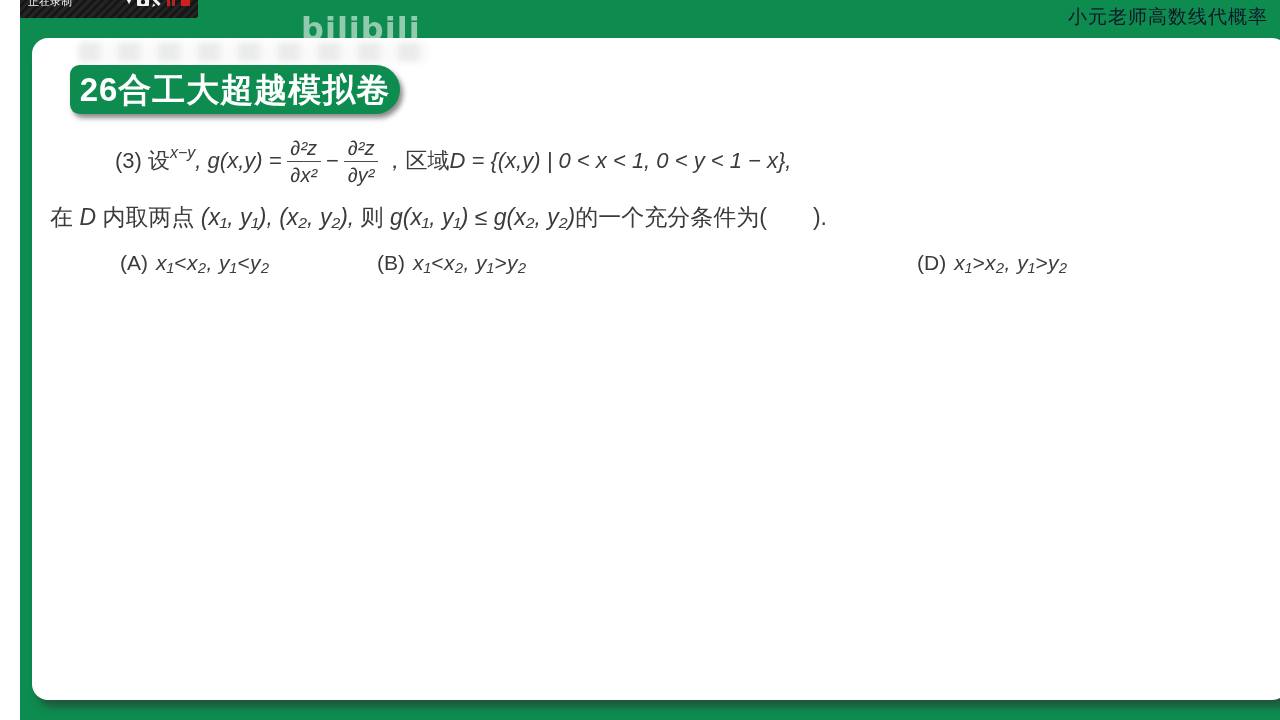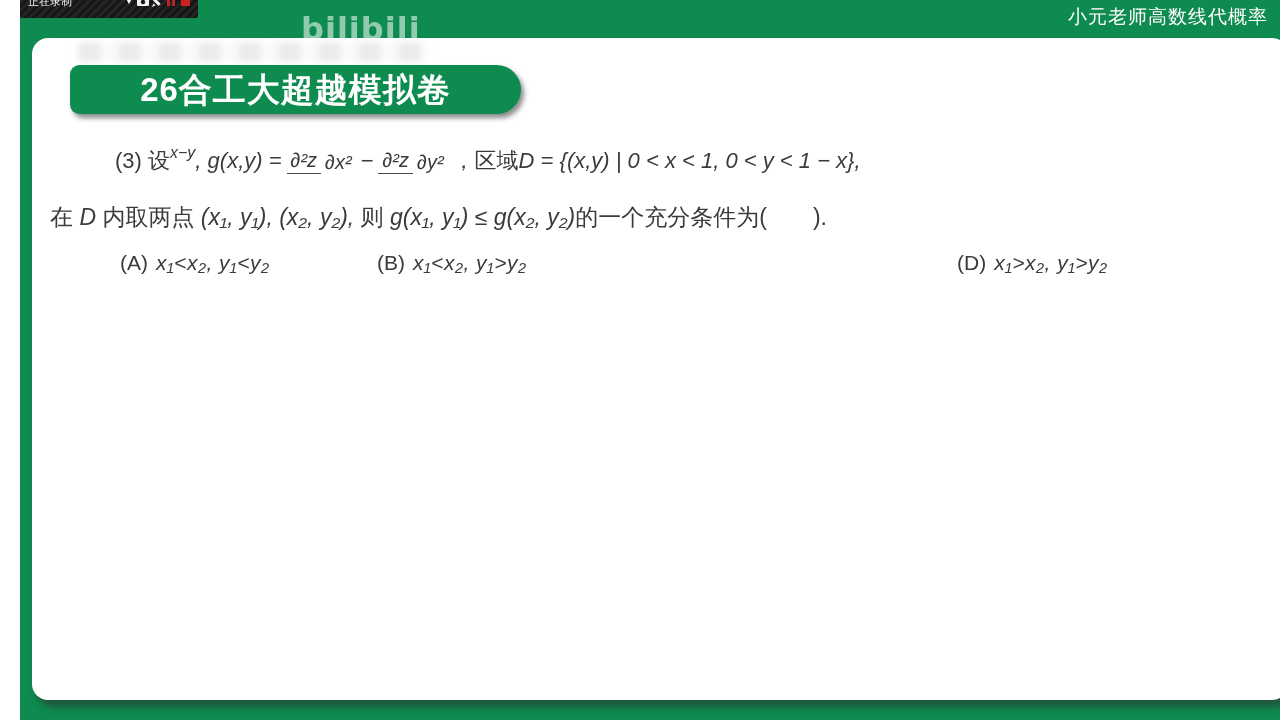--- a/index.html
+++ b/index.html
@@ -74,30 +74,30 @@
   .rec-btn.dd { font-size: 8px; color: #ffffff; }
   .pause-icon { display: inline-flex; gap: 2px; }
   .pause-icon i { display: block; width: 3px; height: 9px; background: #b92222; }
   .stop-icon { display: block; width: 9px; height: 9px; background: #cf1f1f; }
 
   
   .course-title {
     position: absolute;
     top: 4px; right: 32px;
     font-size: 19px;
-    color: #ffffff;
+    color: #0f172a;
     letter-spacing: 1px;
     white-space: nowrap;
   }
 
   
   .badge {
     position: absolute;
     left: 50px; top: 65px;
-    width: 451px; height: 49px;
+    width: 330px; height: 49px;
     background: #0e8b4f;
     border-radius: 10px 26px 26px 10px;
     box-shadow: 3px 4px 5px rgba(25,25,25,0.5);
     display: flex;
     align-items: center;
     justify-content: center;
   }
   .badge .badge-label {
     font-size: 33px;
     font-weight: bold;
@@ -124,20 +124,21 @@
     font-size: 22px;
     white-space: nowrap;
   }
   .line1 .sup {
     font-size: 16px;
     position: relative;
     top: -8px;
   }
   .frac {
     display: inline-flex;
+    flex-direction: column;
     align-items: center;
     font-size: 20px;
     line-height: 1.2;
     margin: 0 5px;
     font-style: italic;
   }
   .frac .num {
     padding: 0 4px 1px 4px;
     border-bottom: 1.6px solid #4a4a4a;
   }
@@ -160,21 +161,21 @@
   .option {
     position: absolute;
     top: 0;
     white-space: nowrap;
   }
   .option .opt-label { font-style: normal; margin-right: 8px; }
   .option .opt-cond { font-style: italic; letter-spacing: 0.5px; }
   .opt-a { left: 100px; }
   .opt-b { left: 357px; }
   .opt-c { left: 640px; }
-  .opt-d { left: 937px; }
+  .opt-d { left: 897px; }
 </style>
 </head>
 <body>
 
 <div class="stage">
 
   <div class="white-panel"></div>
 
   <div class="wm-bili">bilibili</div>
   <div class="wm-smudge"></div>

